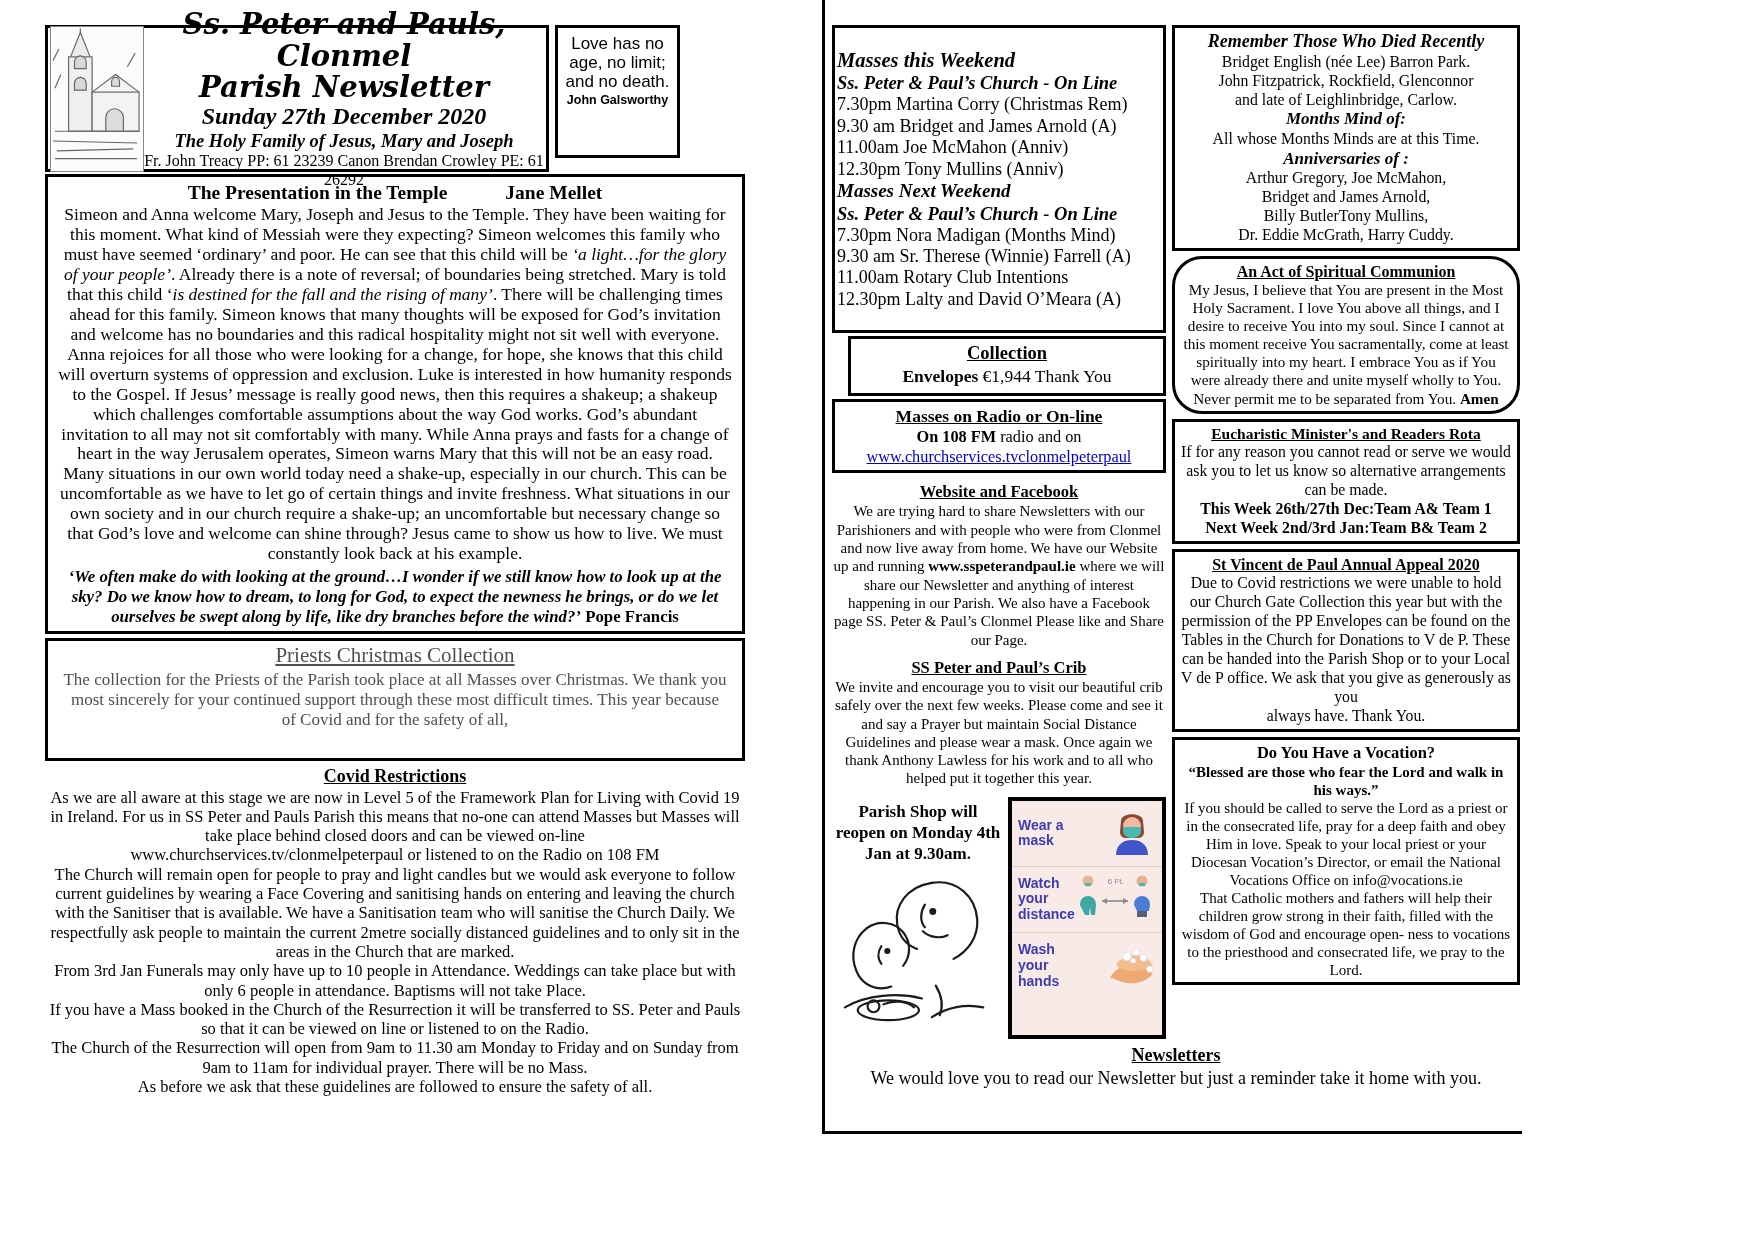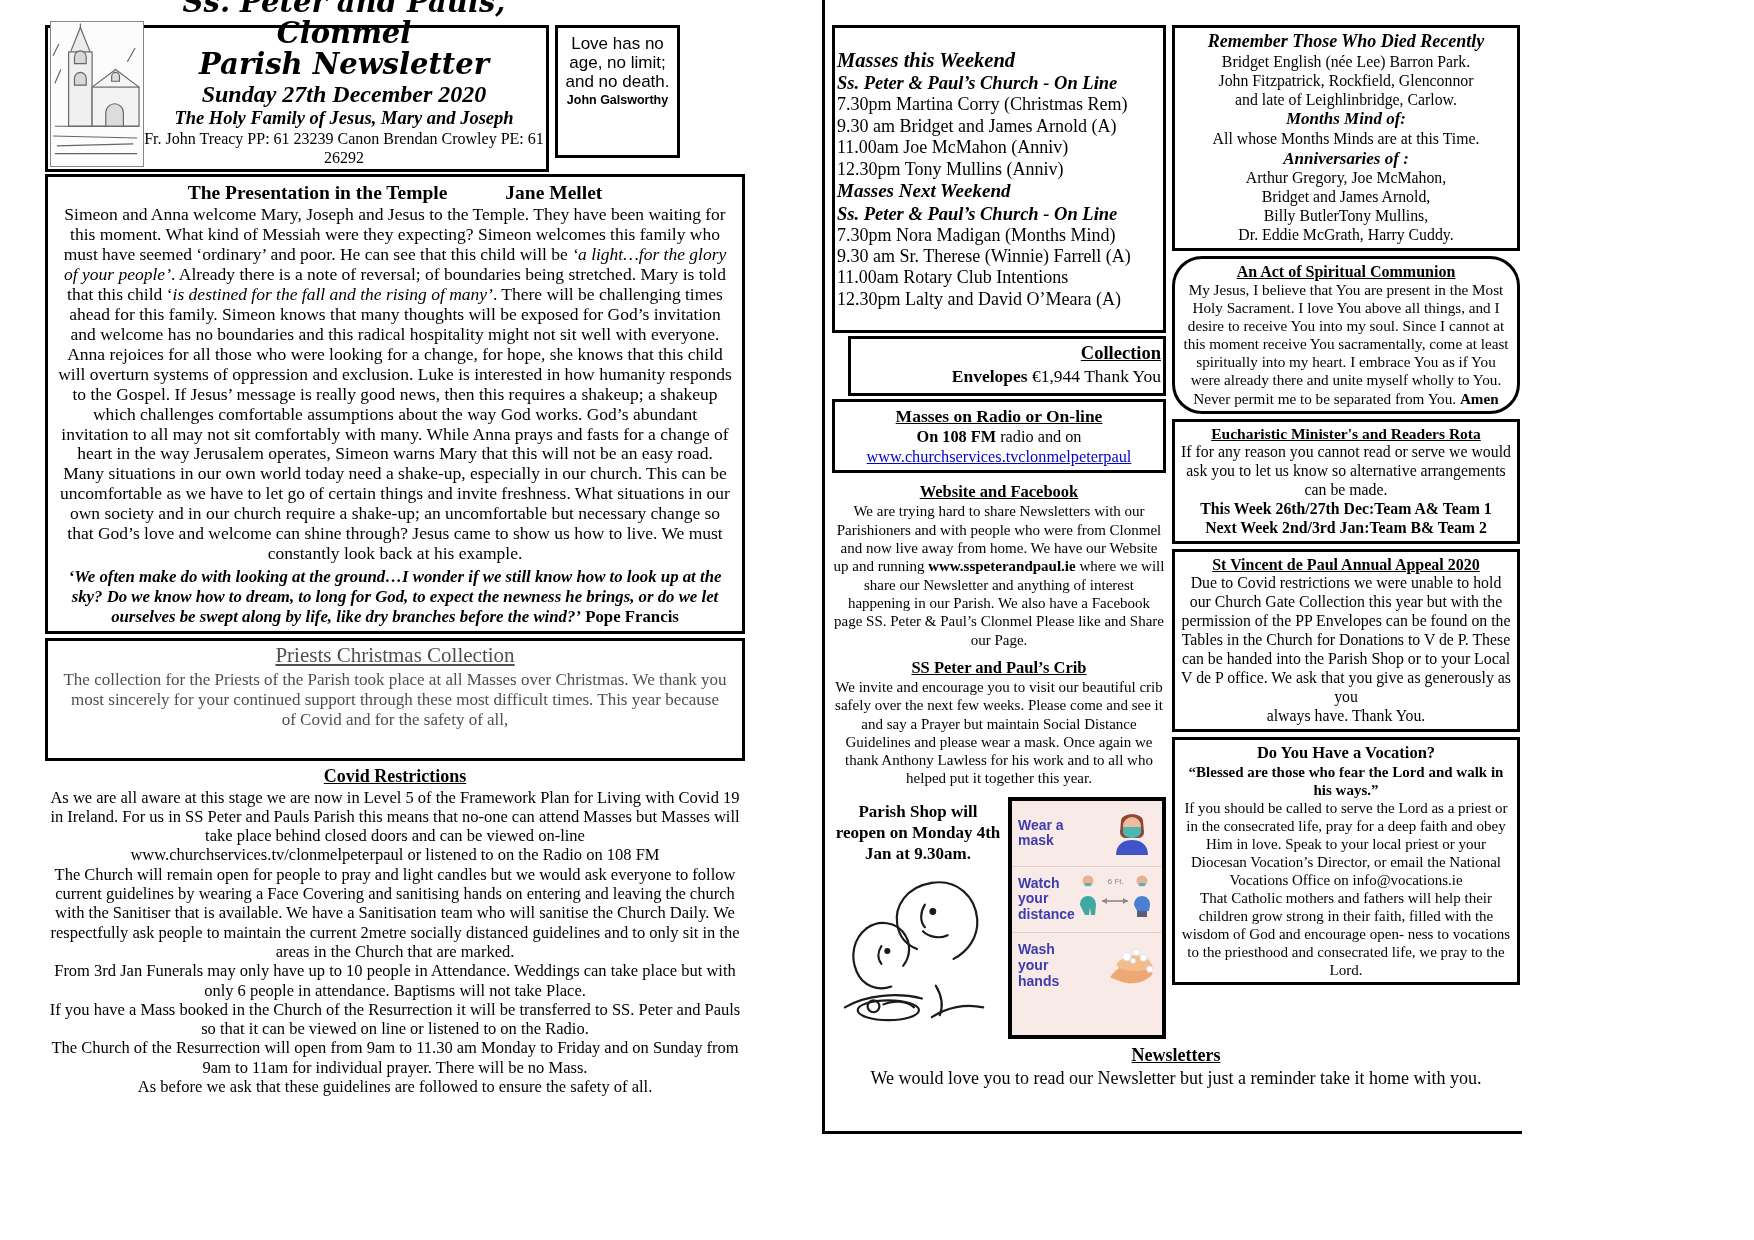--- a/index.html
+++ b/index.html
@@ -11,21 +11,21 @@
   .box { border:3px solid #000; background:#fff; }
   .prelines { white-space:pre-line; }
 
   
   #divider-v { position:absolute; left:822px; top:0; width:3px; height:1133px; background:#000; }
   #divider-h { position:absolute; left:822px; top:1131px; width:700px; height:3px; background:#000; }
 
   
   #left-page { position:absolute; left:45px; top:25px; width:700px; }
   .header-row { display:flex; gap:6px; }
-  #header-box { width:504px; height:147px; display:flex; align-items:flex-end; padding:2px; }
+  #header-box { width:504px; height:147px; display:flex; align-items:center; padding:2px; }
   .church { width:94px; flex:0 0 94px; border:1px solid #888; background:#fcfcfc; }
   .header-text { flex:1; text-align:center; padding-top:2px; }
   .ht1 { font-family:"DejaVu Serif", serif; font-style:italic; font-weight:700; font-size:29px; line-height:1.08; }
   .hdate { font-weight:700; font-style:italic; font-size:24px; line-height:1.15; }
   .hfeast { font-weight:700; font-style:italic; font-size:18.5px; line-height:1.1; }
   .hcontacts { font-size:16px; line-height:1.2; }
   #quote-box { width:125px; height:133px; padding:6px 3px; font-family:"Liberation Sans", sans-serif;
                font-size:17px; line-height:1.12; text-align:center; }
   .qauthor { font-weight:700; font-size:12.5px; margin-top:3px; line-height:1.1; }
 
@@ -45,21 +45,21 @@
 
   
   #right-page { position:absolute; left:832px; top:25px; width:688px; }
   .cols { display:flex; gap:6px; align-items:flex-start; }
   .mid-col { width:334px; }
   .right-col { width:348px; }
 
   #masses-box { padding:20px 2px; text-align:left; font-size:18px; line-height:1.19; }
   .masses-title { font-size:20.5px; font-weight:700; font-style:italic; }
   .masses-church { font-size:18.5px; font-weight:700; font-style:italic; }
-  #collection-box { margin-top:3px; padding:4px 2px 6px; text-align:right; font-size:17.5px;margin-left:16px; }
+  #collection-box { margin-top:3px; padding:4px 2px 6px; text-align:center; font-size:17.5px;margin-left:16px; }
   .coll-title { font-size:18.5px; font-weight:700; text-decoration:underline; margin-bottom:2px; }
   #radio-box { margin-top:3px; padding:4px 4px; text-align:center; font-size:16.3px; line-height:1.2; }
   .radio-title { font-size:17.5px; font-weight:700; text-decoration:underline; }
   .link { color:#0000cc; text-decoration:underline; cursor:pointer; }
 
   .plain-sec { margin-top:9px; text-align:center; font-size:15px; line-height:1.22; }
   .sec-title { font-size:16.5px; font-weight:700; text-decoration:underline; }
 
   .bottom-row { display:flex; gap:4px; margin-top:9px; }
   .shop-col { width:172px; flex:0 0 172px; }

